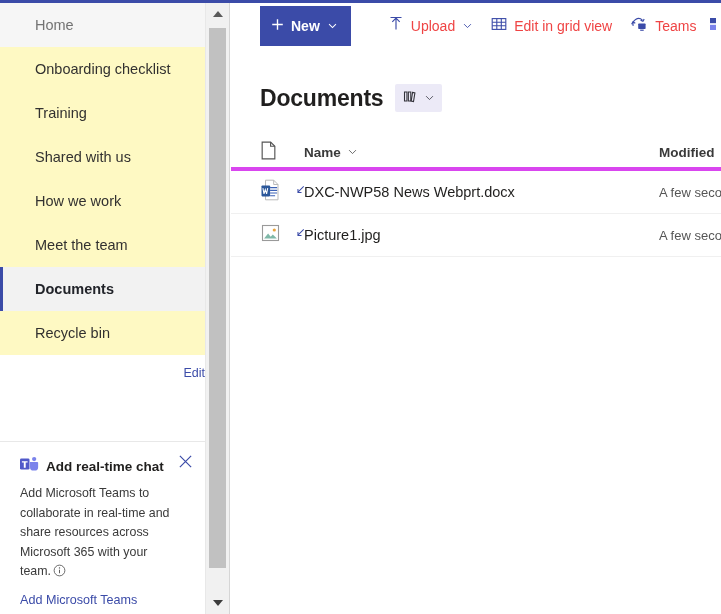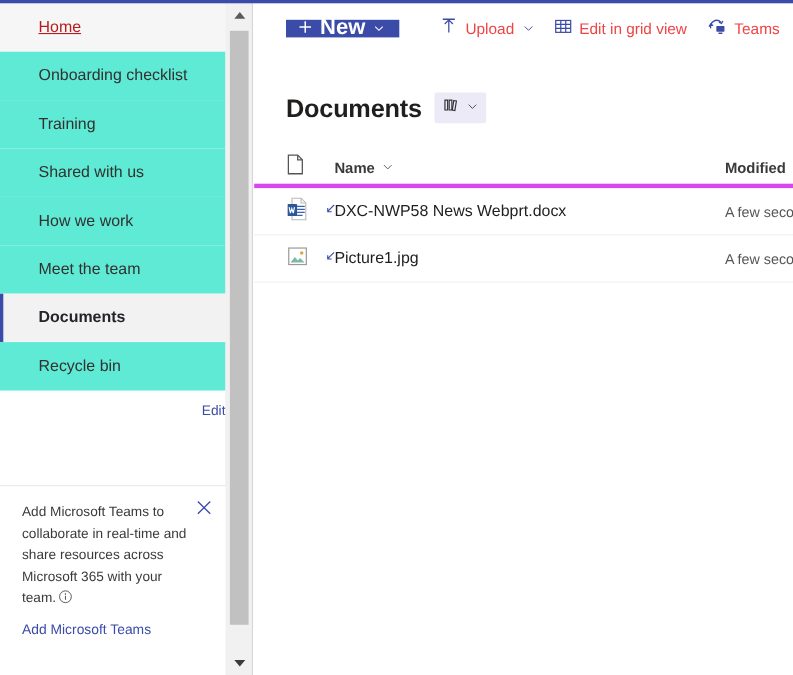--- a/index.html
+++ b/index.html
@@ -35,23 +35,23 @@
 
   .nav-item {
     position: relative;
     height: 44px;
     display: flex;
     align-items: center;
     padding-left: 35px;
     font-size: 14.5px;
     color: #323130;
     cursor: pointer;
-    background: #5eead4;
-  }
-  .nav-item.hovered { background: #f6f6f6; color: #b91c1c; text-decoration: underline; }
+    background: #fef9c3;
+  }
+  .nav-item.hovered { background: #f6f6f6; color: #737373; }
   .nav-item.selected { background: #f2f2f2; font-weight: 600; color: #22242a; }
   .nav-item.selected::before {
     content: "";
     position: absolute; left: 0; top: 0;
     width: 3px; height: 100%;
     background: #3b4ba8;
   }
 
   .nav-edit {
     height: 36px;
@@ -158,25 +158,25 @@
     height: 45px;
     display: flex;
     align-items: center;
     padding-left: 29px;
     gap: 0px;
     background: #ffffff;
   }
   .btn-new {
     display: flex; align-items: center;
     gap: 7px;
-    height: 16px;
+    height: 40px;
     padding: 0 13px 0 11px;
     background: #3b4ba8;
     color: #ffffff;
-    font-size: 20px;
+    font-size: 14px;
     font-weight: 600;
     cursor: pointer;
     white-space: nowrap;
   }
   .cmd-sep {
     width: 1px; height: 22px;
     background: #e1e1e1;
     margin: 0 14px;
   }
   .cmd-item {
@@ -313,20 +313,31 @@
       <span>Edit</span>
     </div>
 
     <div class="promo">
       <div class="promo-close">
         <svg width="15" height="15" viewBox="0 0 16 16" aria-hidden="true">
           <path d="M2 2 L14 14 M14 2 L2 14" stroke="#3b4ba8" stroke-width="1.3" fill="none"></path>
         </svg>
       </div>
 
+      <div class="promo-head">
+        <span>
+          <svg width="19" height="16" viewBox="0 0 22 18" aria-hidden="true">
+            <rect x="0" y="2.5" width="11" height="13" rx="1.6" fill="#5059c9"></rect>
+            <path d="M2.2 5.7h6.6v1.5H6.6v6.1H4.4V7.2H2.2z" fill="#ffffff"></path>
+            <circle cx="16.4" cy="3.3" r="2.5" fill="#7b83eb"></circle>
+            <path d="M11.6 6.6h8.4a1 1 0 0 1 1 1v5.1a3.9 3.9 0 0 1-3.9 3.9h-1.6a3.9 3.9 0 0 1-3.9-3.9z" fill="#7b83eb"></path>
+          </svg>
+        </span>
+        <span class="promo-title">Add real-time chat</span>
+      </div>
 
       <p class="promo-body"><span>Add Microsoft Teams to collaborate in real-time and share resources across Microsoft 365 with your team.</span><span class="info-circle"><svg width="13" height="13" viewBox="0 0 16 16" aria-hidden="true">
               <circle cx="8" cy="8" r="6.6" fill="none" stroke="#4a4a4a" stroke-width="1"></circle>
               <circle cx="8" cy="4.8" r="0.85" fill="#4a4a4a"></circle>
               <path d="M8 7v4.4" stroke="#4a4a4a" stroke-width="1.1" fill="none"></path>
             </svg></span></p>
 
       <div class="promo-link">
         <span>Add Microsoft Teams</span>
       </div>

